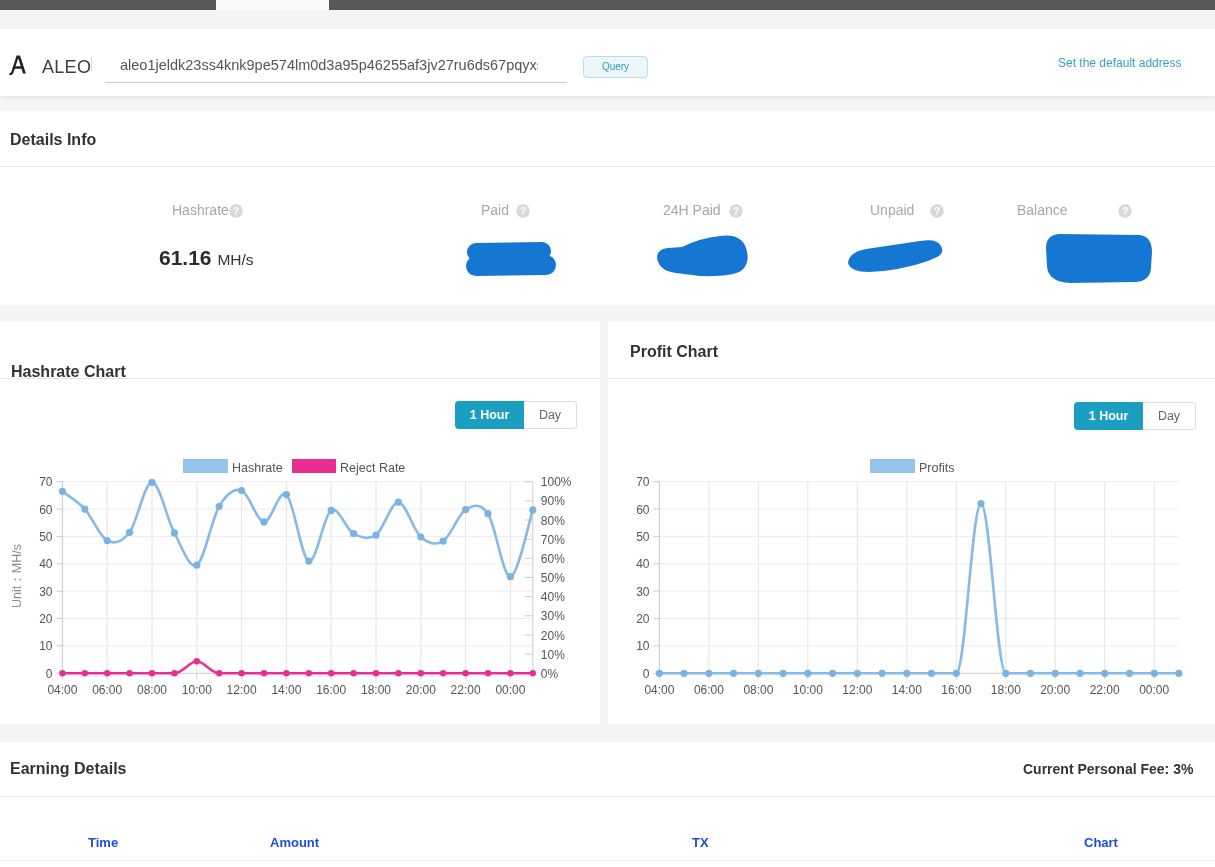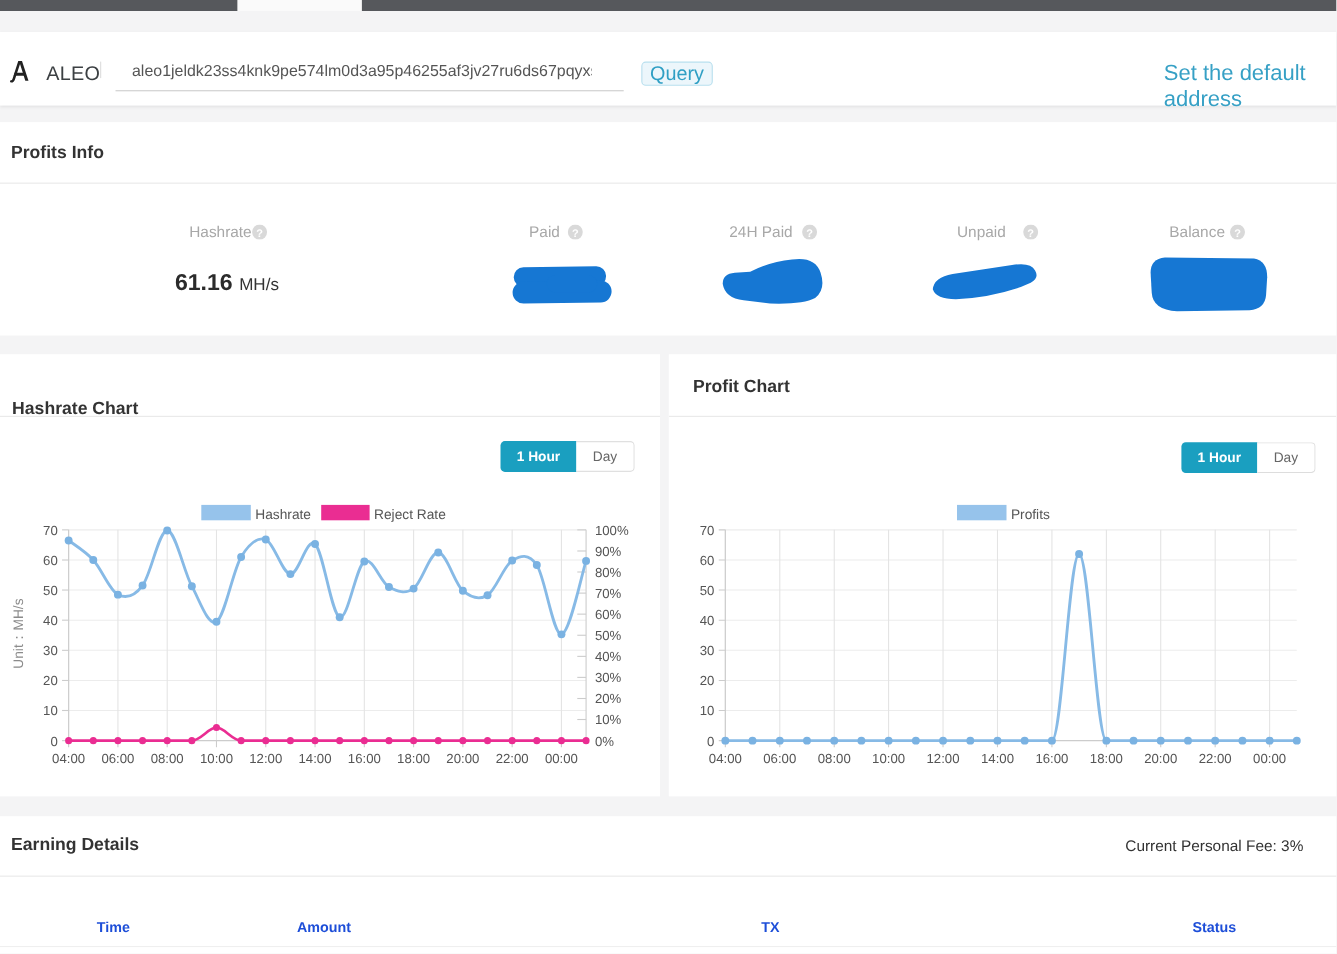--- a/index.html
+++ b/index.html
@@ -19,33 +19,33 @@
 
 <div class="card" style="left:0;top:29px;width:1215px;height:67px;box-shadow:0 1px 3px rgba(0,0,0,0.08);">
   <svg class="abs" style="left:9px;top:26px;" width="18" height="22" viewBox="0 0 18 22">
     <path d="M7.6 0.5 L11.0 0.5 L16.9 18.4 L14.0 18.4 L9.2 3.2 L4.6 17.2 C4.0 19.3 2.6 20.2 1.2 20.0 C0.6 19.9 0.2 19.7 0.0 19.5 L0.5 17.9 C1.4 18.2 2.0 17.8 2.3 16.9 Z" fill="#222"></path>
     <path d="M4.3 11.2 L13.0 11.2 L13.8 13.8 L3.5 13.8 Z" fill="#222"></path>
   </svg>
   <div class="abs" style="left:42px;top:28px;font-size:18px;color:#3c4043;letter-spacing:0.3px;">ALEO</div>
   <div class="abs" style="left:91px;top:27px;width:1px;height:15px;background:#ddd;"></div>
   <div class="abs" style="left:120px;top:28px;width:418px;overflow:hidden;white-space:nowrap;font-size:14.5px;color:#555;">aleo1jeldk23ss4knk9pe574lm0d3a95p46255af3jv27ru6ds67pqyxs</div>
   <div class="abs" style="left:105px;top:53px;width:462px;height:1px;background:#ccc;"></div>
-  <div class="abs" style="left:583px;top:27px;width:65px;height:22px;background:#ecf6fb;border:1px solid #b8dfee;border-radius:4px;color:#2f9fc4;font-size:18px;text-align:center;line-height:20px;">Query</div>
-  <div class="abs" style="left:1058px;top:27px;font-size:20px;color:#36a0c5;">Set the default address</div>
+  <div class="abs" style="left:583px;top:27px;width:65px;height:22px;background:#ecf6fb;border:1px solid #b8dfee;border-radius:4px;color:#2f9fc4;font-size:10px;text-align:center;line-height:20px;">Query</div>
+  <div class="abs" style="left:1058px;top:27px;font-size:12px;color:#36a0c5;">Set the default address</div>
 </div>
 
 <div class="card" style="left:0;top:111px;width:1215px;height:194px;">
-  <div class="abs ctitle" style="left:10px;top:20px;">Profits Info</div>
+  <div class="abs ctitle" style="left:10px;top:20px;">Details Info</div>
   <div class="sep" style="top:55px;"></div>
   <div class="abs" style="top:91px;left:0;width:100%;height:16px;font-size:14px;color:#a8a8a8;">
     <span class="abs" style="left:172px;">Hashrate</span>
     <span class="abs" style="left:481px;">Paid</span>
     <span class="abs" style="left:663px;">24H Paid</span>
     <span class="abs" style="left:870px;">Unpaid</span>
-    <span class="abs" style="left:1063px;text-align:center;">Balance</span>
+    <span class="abs" style="left:1017px;text-align:center;">Balance</span>
   </div>
   <svg class="abs" style="left:229px;top:93px;" width="14" height="14">
       <circle cx="7" cy="7" r="6.8" fill="#d9d9d9"></circle>
       <text x="7" y="11" font-size="10" fill="#fff" text-anchor="middle" font-weight="bold" font-family="Liberation Sans">?</text>
     </svg>
     <svg class="abs" style="left:516px;top:93px;" width="14" height="14">
       <circle cx="7" cy="7" r="6.8" fill="#d9d9d9"></circle>
       <text x="7" y="11" font-size="10" fill="#fff" text-anchor="middle" font-weight="bold" font-family="Liberation Sans">?</text>
     </svg>
     <svg class="abs" style="left:729px;top:93px;" width="14" height="14">
@@ -336,22 +336,22 @@
         <circle cx="1104.7" cy="673.3" r="3.6"></circle>
         <circle cx="1129.5" cy="673.3" r="3.6"></circle>
         <circle cx="1154.2" cy="673.3" r="3.6"></circle>
         <circle cx="1178.9" cy="673.3" r="3.6"></circle>
       </g>
 </svg>
 </div>
 
 <div class="card" style="left:0;top:742px;width:1215px;height:125px;">
   <div class="abs ctitle" style="left:10px;top:18px;">Earning Details</div>
-  <div class="abs" style="left:1023px;top:19px;font-size:14px;font-weight:normal;color:#333;">Current Personal Fee: 3%</div>
+  <div class="abs" style="left:1023px;top:19px;font-size:14px;font-weight:bold;color:#333;">Current Personal Fee: 3%</div>
   <div class="sep" style="top:54px;"></div>
   <div class="abs" style="top:93px;left:0;width:100%;height:16px;font-size:13px;font-weight:bold;color:#1d4ed8;">
     <span class="abs" style="left:88px;">Time</span>
     <span class="abs" style="left:270px;">Amount</span>
     <span class="abs" style="left:692px;text-align:center;">TX</span>
-    <span class="abs" style="left:1084px;">Status</span>
+    <span class="abs" style="left:1084px;">Chart</span>
   </div>
   <div class="sep" style="top:118px;background:#efefef;"></div>
 </div>
 
 </body></html>

